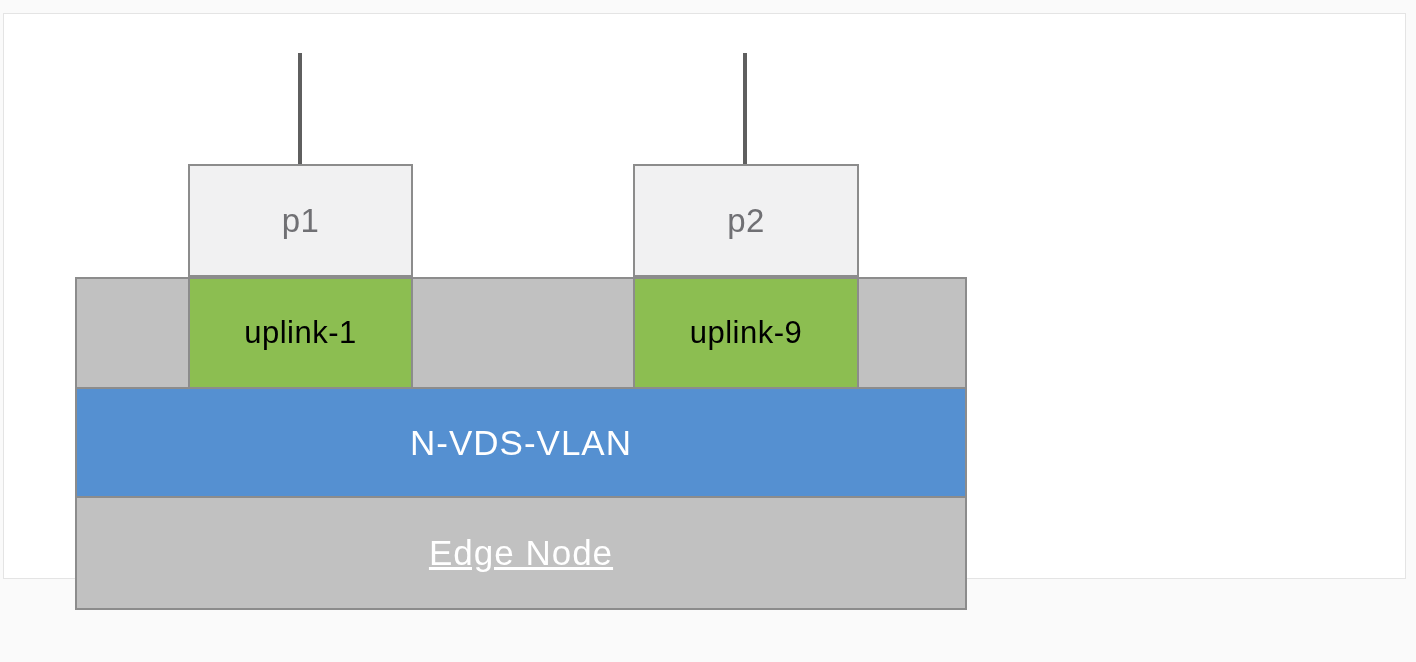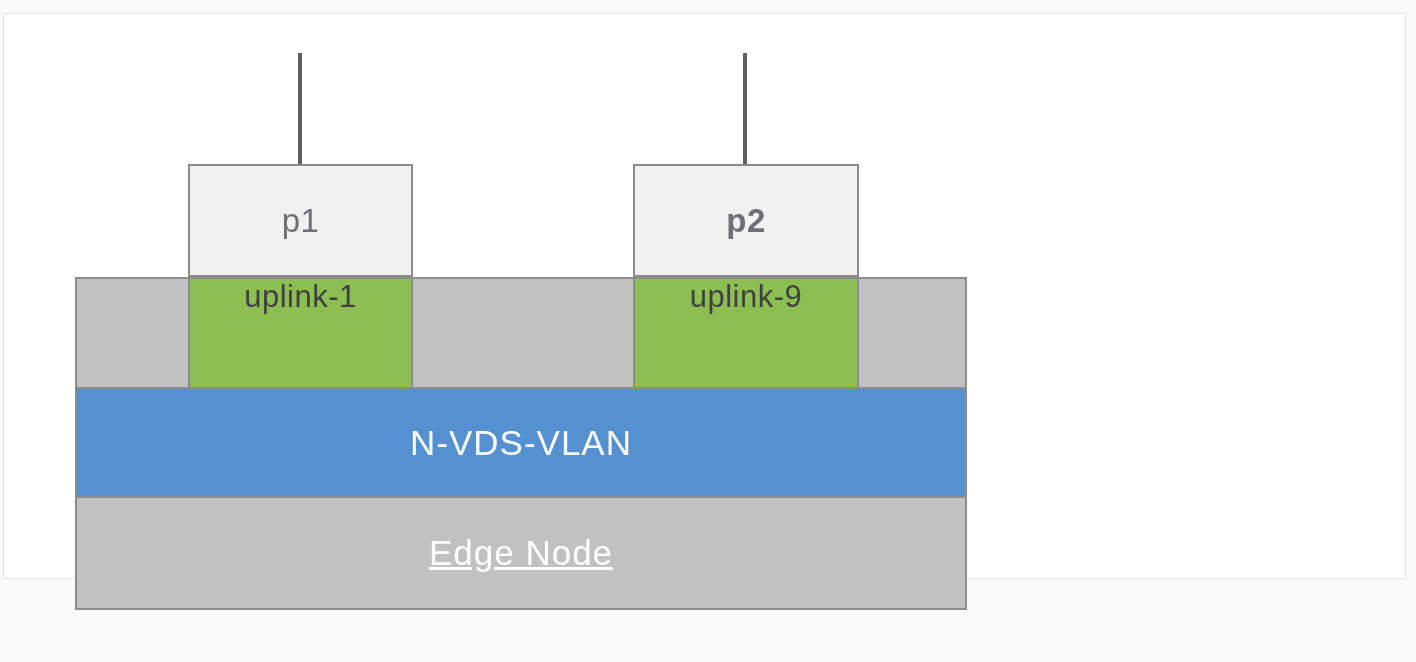--- a/index.html
+++ b/index.html
@@ -43,21 +43,21 @@
     top:150px;
     width:225px; height:113px;
     background:var(--port-fill);
     border:2px solid var(--border-gray);
     display:flex; align-items:center; justify-content:center;
     color:var(--port-text);
     font-size:33px;
     letter-spacing:0.5px;
   }
   .port-box.p1{ left:184px; }
-  .port-box.p2{ left:629px; width:226px;font-weight:bold; }
+  .port-box.p2{ left:629px; width:226px; }
   .stack{
     position:absolute;
     left:71px; top:263px;
     width:892px;
   }
   .band{
     width:100%;
     border:2px solid var(--border-gray);
     display:flex; align-items:center; justify-content:center;
     color:#ffffff;
@@ -66,22 +66,22 @@
   }
   .band.uplink-band{ height:112px; background:var(--node-gray); }
   .band.vswitch-band{ height:111px; margin-top:-2px; background:var(--vswitch-blue); }
   .band.node-band{ height:114px; margin-top:-2px; background:var(--node-gray);text-decoration:underline; }
   .uplink-box{
     position:absolute;
     top:263px;
     width:225px; height:112px;
     background:var(--uplink-green);
     border:2px solid var(--border-gray);
-    display:flex; align-items:flex-start; justify-content:center;
-    color:#404040;
+    display:flex; align-items:center; justify-content:center;
+    color:#000000;
     font-size:31px;
     letter-spacing:0.5px;
     z-index:2;
   }
   .uplink-box.u1{ left:184px; }
   .uplink-box.u2{ left:629px; width:226px; }
 </style>
 </head>
 <body>
 

